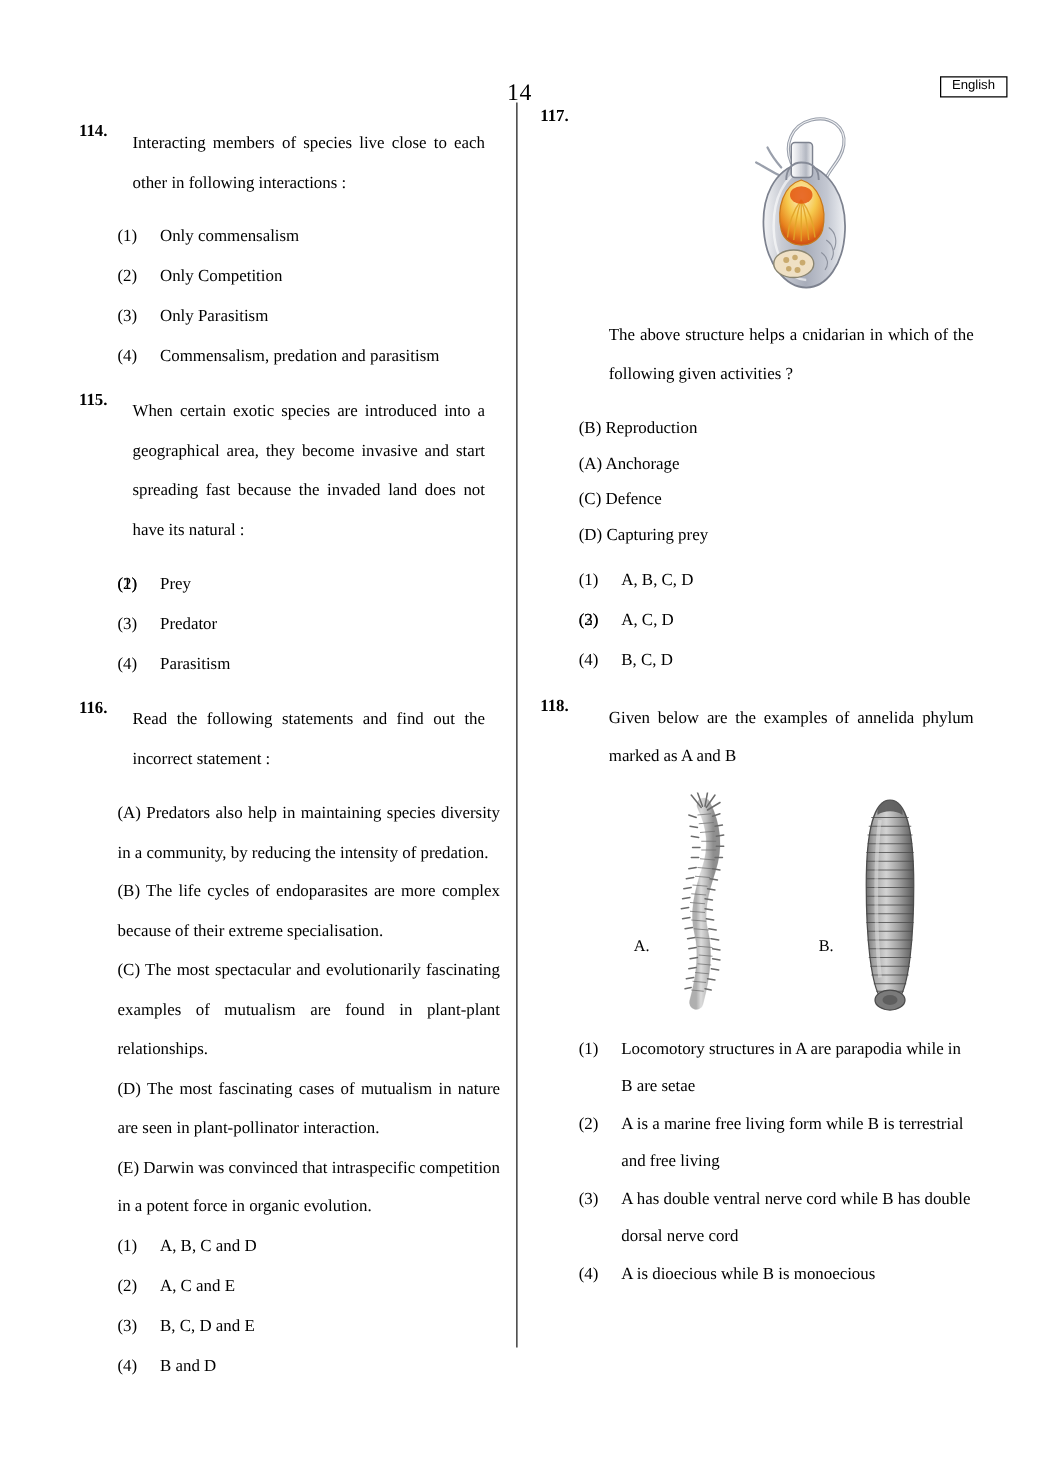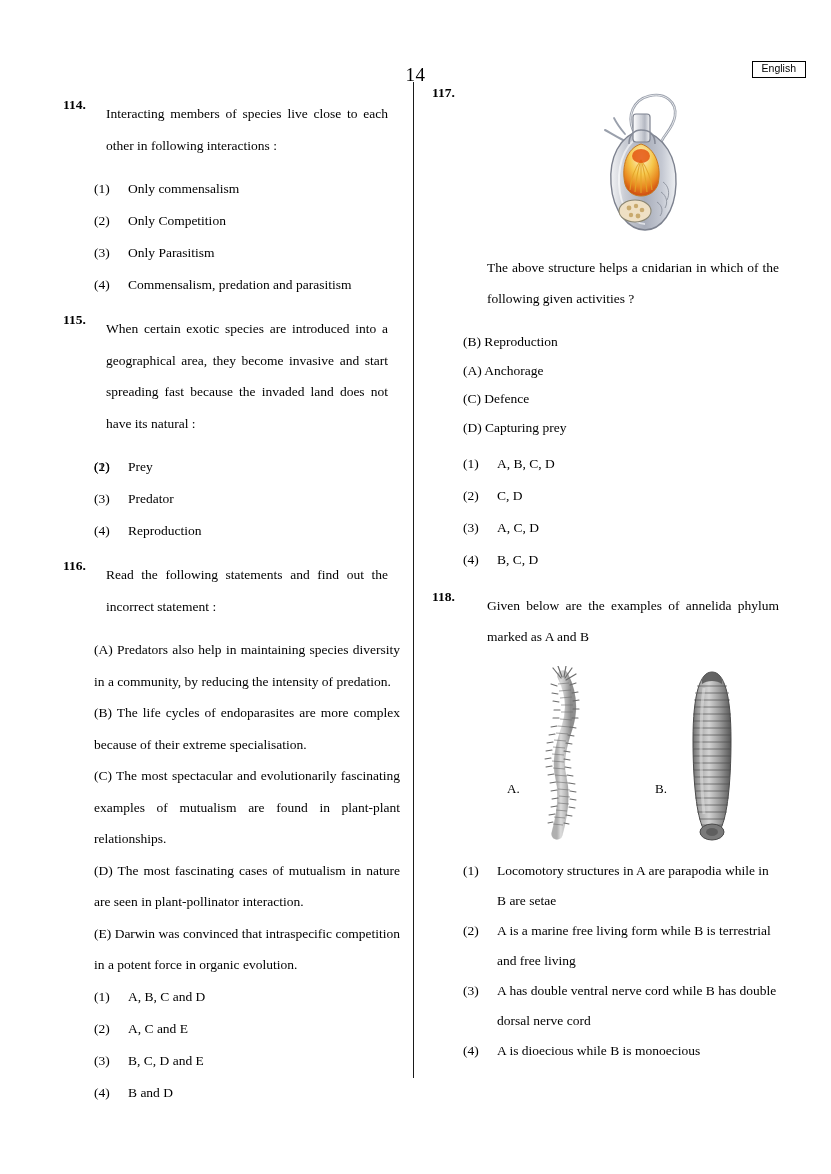--- a/index.html
+++ b/index.html
@@ -199,21 +199,21 @@
           <div class="opt">
             <span class="opt-key">(2)</span>
             <span class="opt-text">Prey</span>
           </div>
           <div class="opt">
             <span class="opt-key">(3)</span>
             <span class="opt-text">Predator</span>
           </div>
           <div class="opt">
             <span class="opt-key">(4)</span>
-            <span class="opt-text">Reproduction</span>
+            <span class="opt-text">Parasitism</span>
           </div>
         </div>
       </div>
     </div>
 
     <div class="q">
       <div class="q-num">116.</div>
       <div class="q-body">
         <p class="stem">Read the following statements and find out the incorrect statement :</p>
         <p class="stmt">(A) Predators also help in maintaining species diversity in a community, by reducing the intensity of predation.</p>
@@ -333,21 +333,20 @@
         <div class="subopt">(C) Defence</div>
         <div class="subopt">(D) Capturing prey</div>
 
         <div class="opts" style="margin-top:6px">
           <div class="opt">
             <span class="opt-key">(1)</span>
             <span class="opt-text">A, B, C, D</span>
           </div>
           <div class="opt">
             <span class="opt-key">(2)</span>
-            <span class="opt-text">C, D</span>
           </div>
           <div class="opt">
             <span class="opt-key">(3)</span>
             <span class="opt-text">A, C, D</span>
           </div>
           <div class="opt">
             <span class="opt-key">(4)</span>
             <span class="opt-text">B, C, D</span>
           </div>
         </div>

